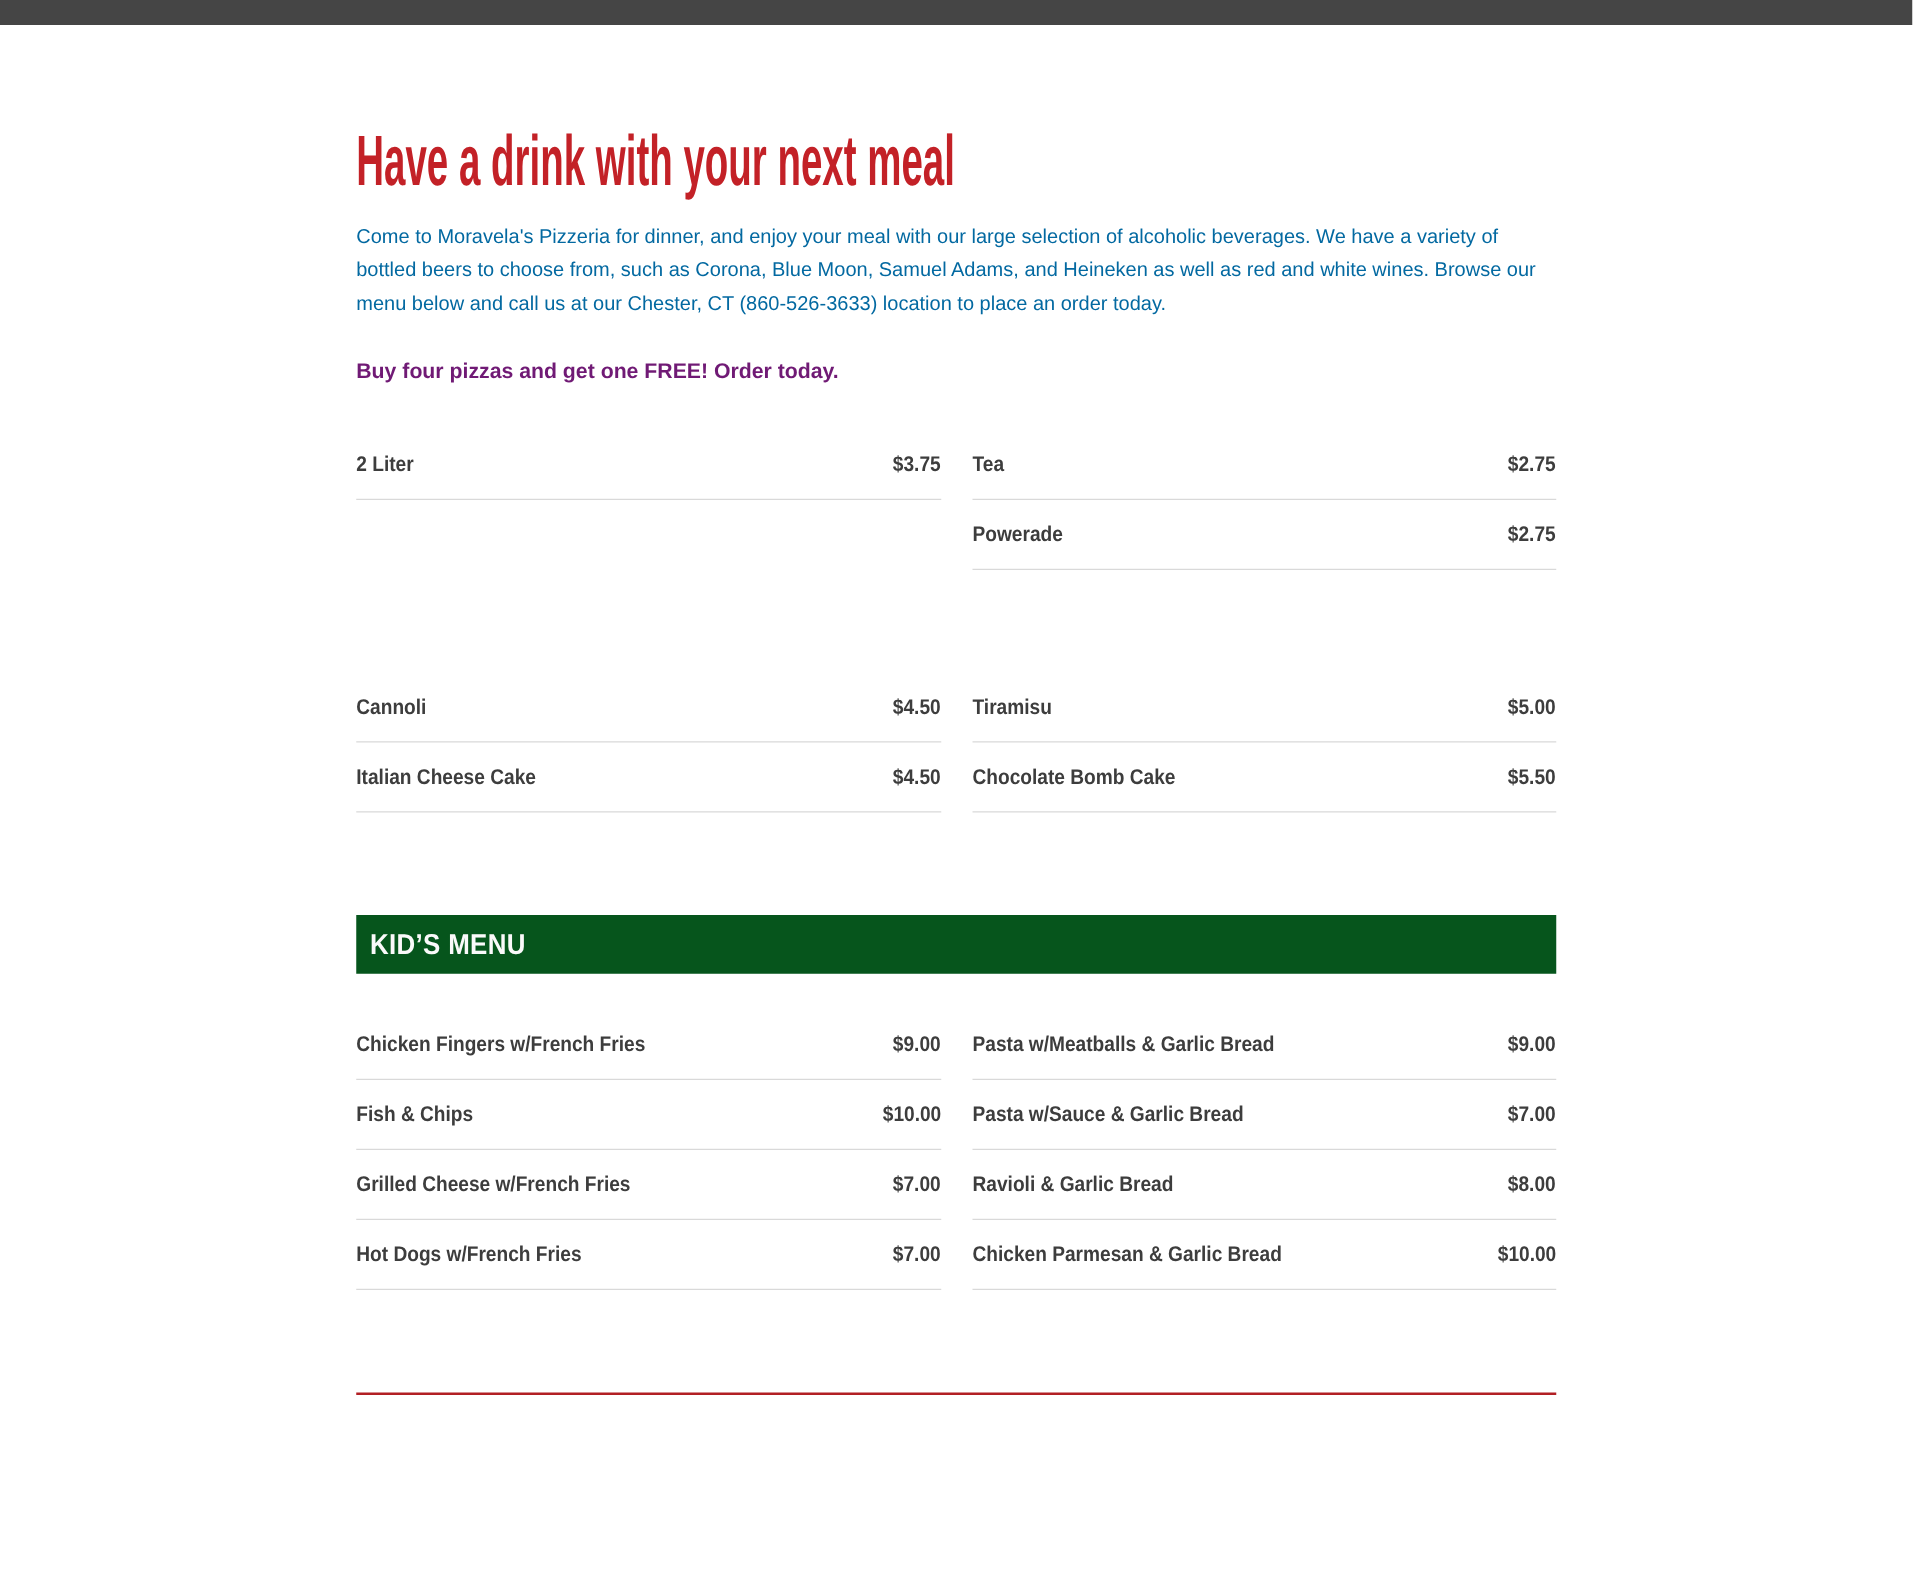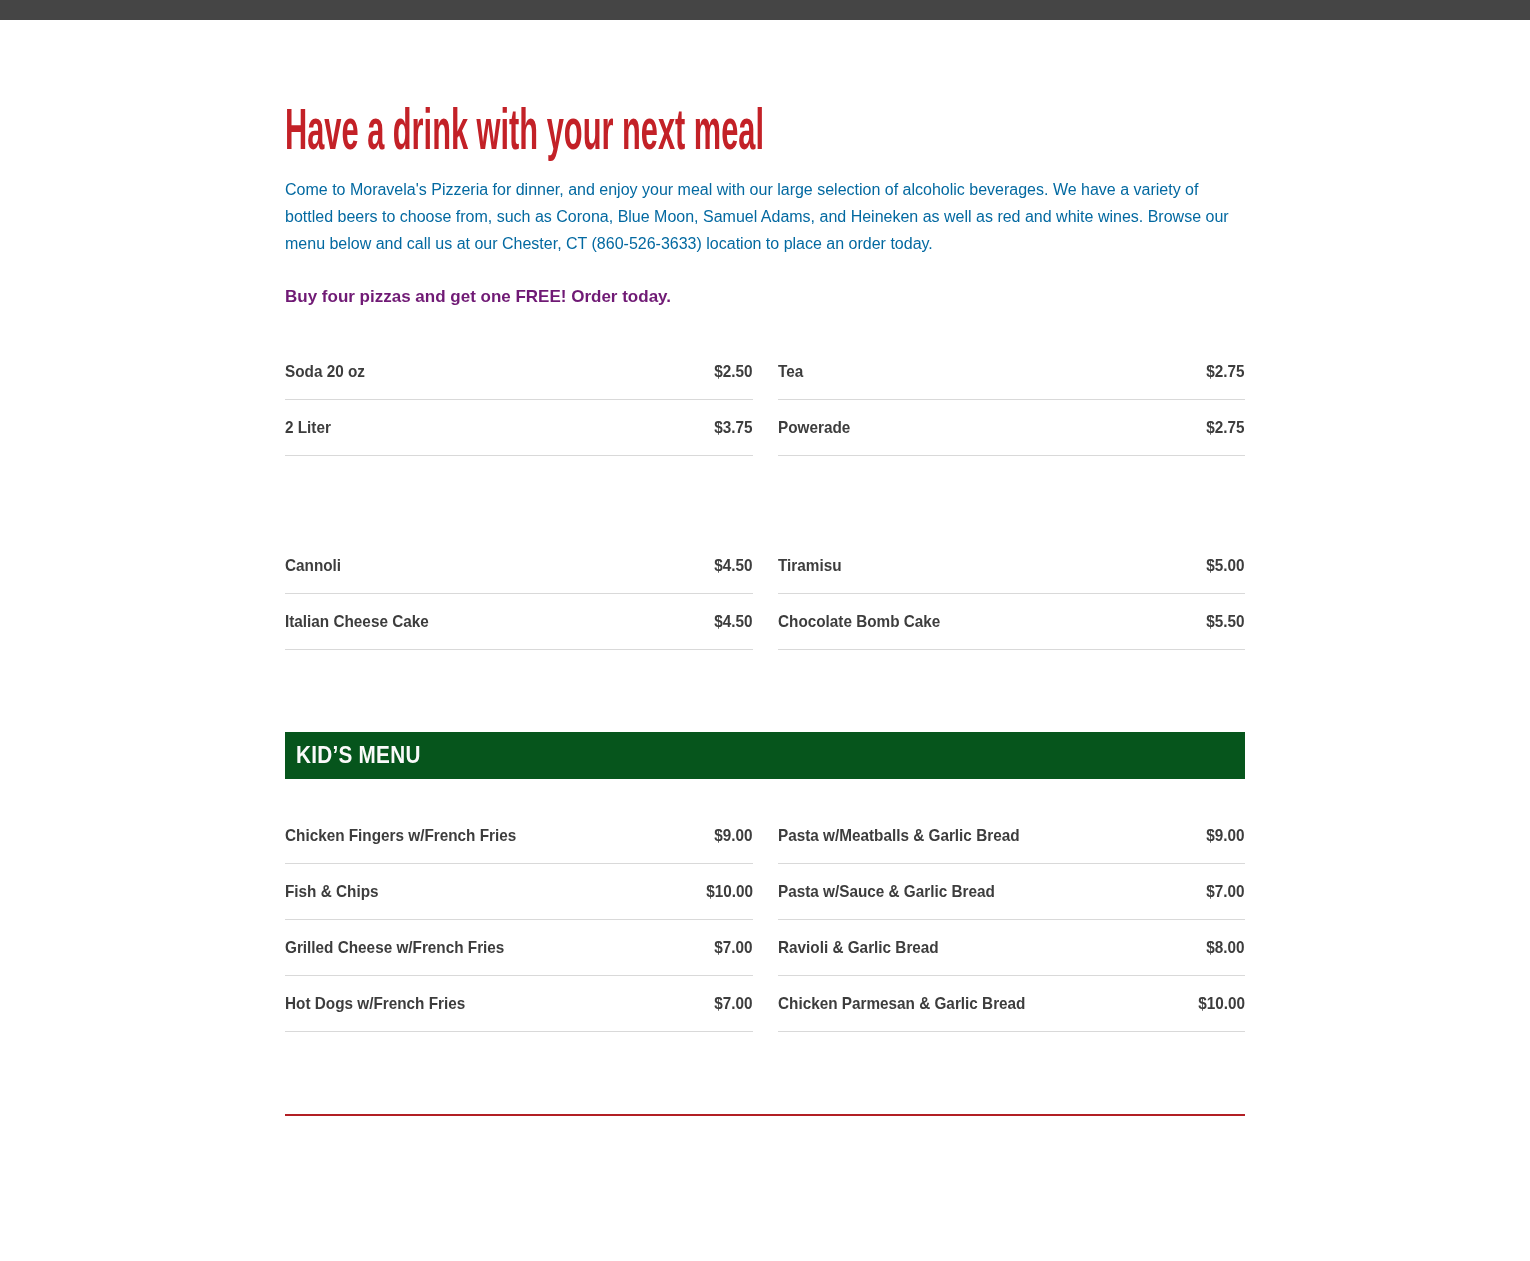--- a/index.html
+++ b/index.html
@@ -114,24 +114,20 @@
   <h1 class="page-title">Have a drink with your next meal</h1>
 
   <p class="intro">Come to Moravela's Pizzeria for dinner, and enjoy your meal with our large selection of alcoholic beverages. We have a variety of bottled beers to choose from, such as Corona, Blue Moon, Samuel Adams, and Heineken as well as red and white wines. Browse our menu below and call us at our Chester, CT (860-526-3633) location to place an order today.</p>
 
   <p class="promo">Buy four pizzas and get one FREE! Order today.</p>
 
   <section class="menu-section">
     <div class="menu-grid">
       <div class="menu-col">
         <div class="menu-row">
-          <span class="item-name">Soda 20 oz</span>
-          <span class="item-price">$2.50</span>
-        </div>
-        <div class="menu-row">
           <span class="item-name">2 Liter</span>
           <span class="item-price">$3.75</span>
         </div>
       </div>
       <div class="menu-col">
         <div class="menu-row">
           <span class="item-name">Tea</span>
           <span class="item-price">$2.75</span>
         </div>
         <div class="menu-row">

